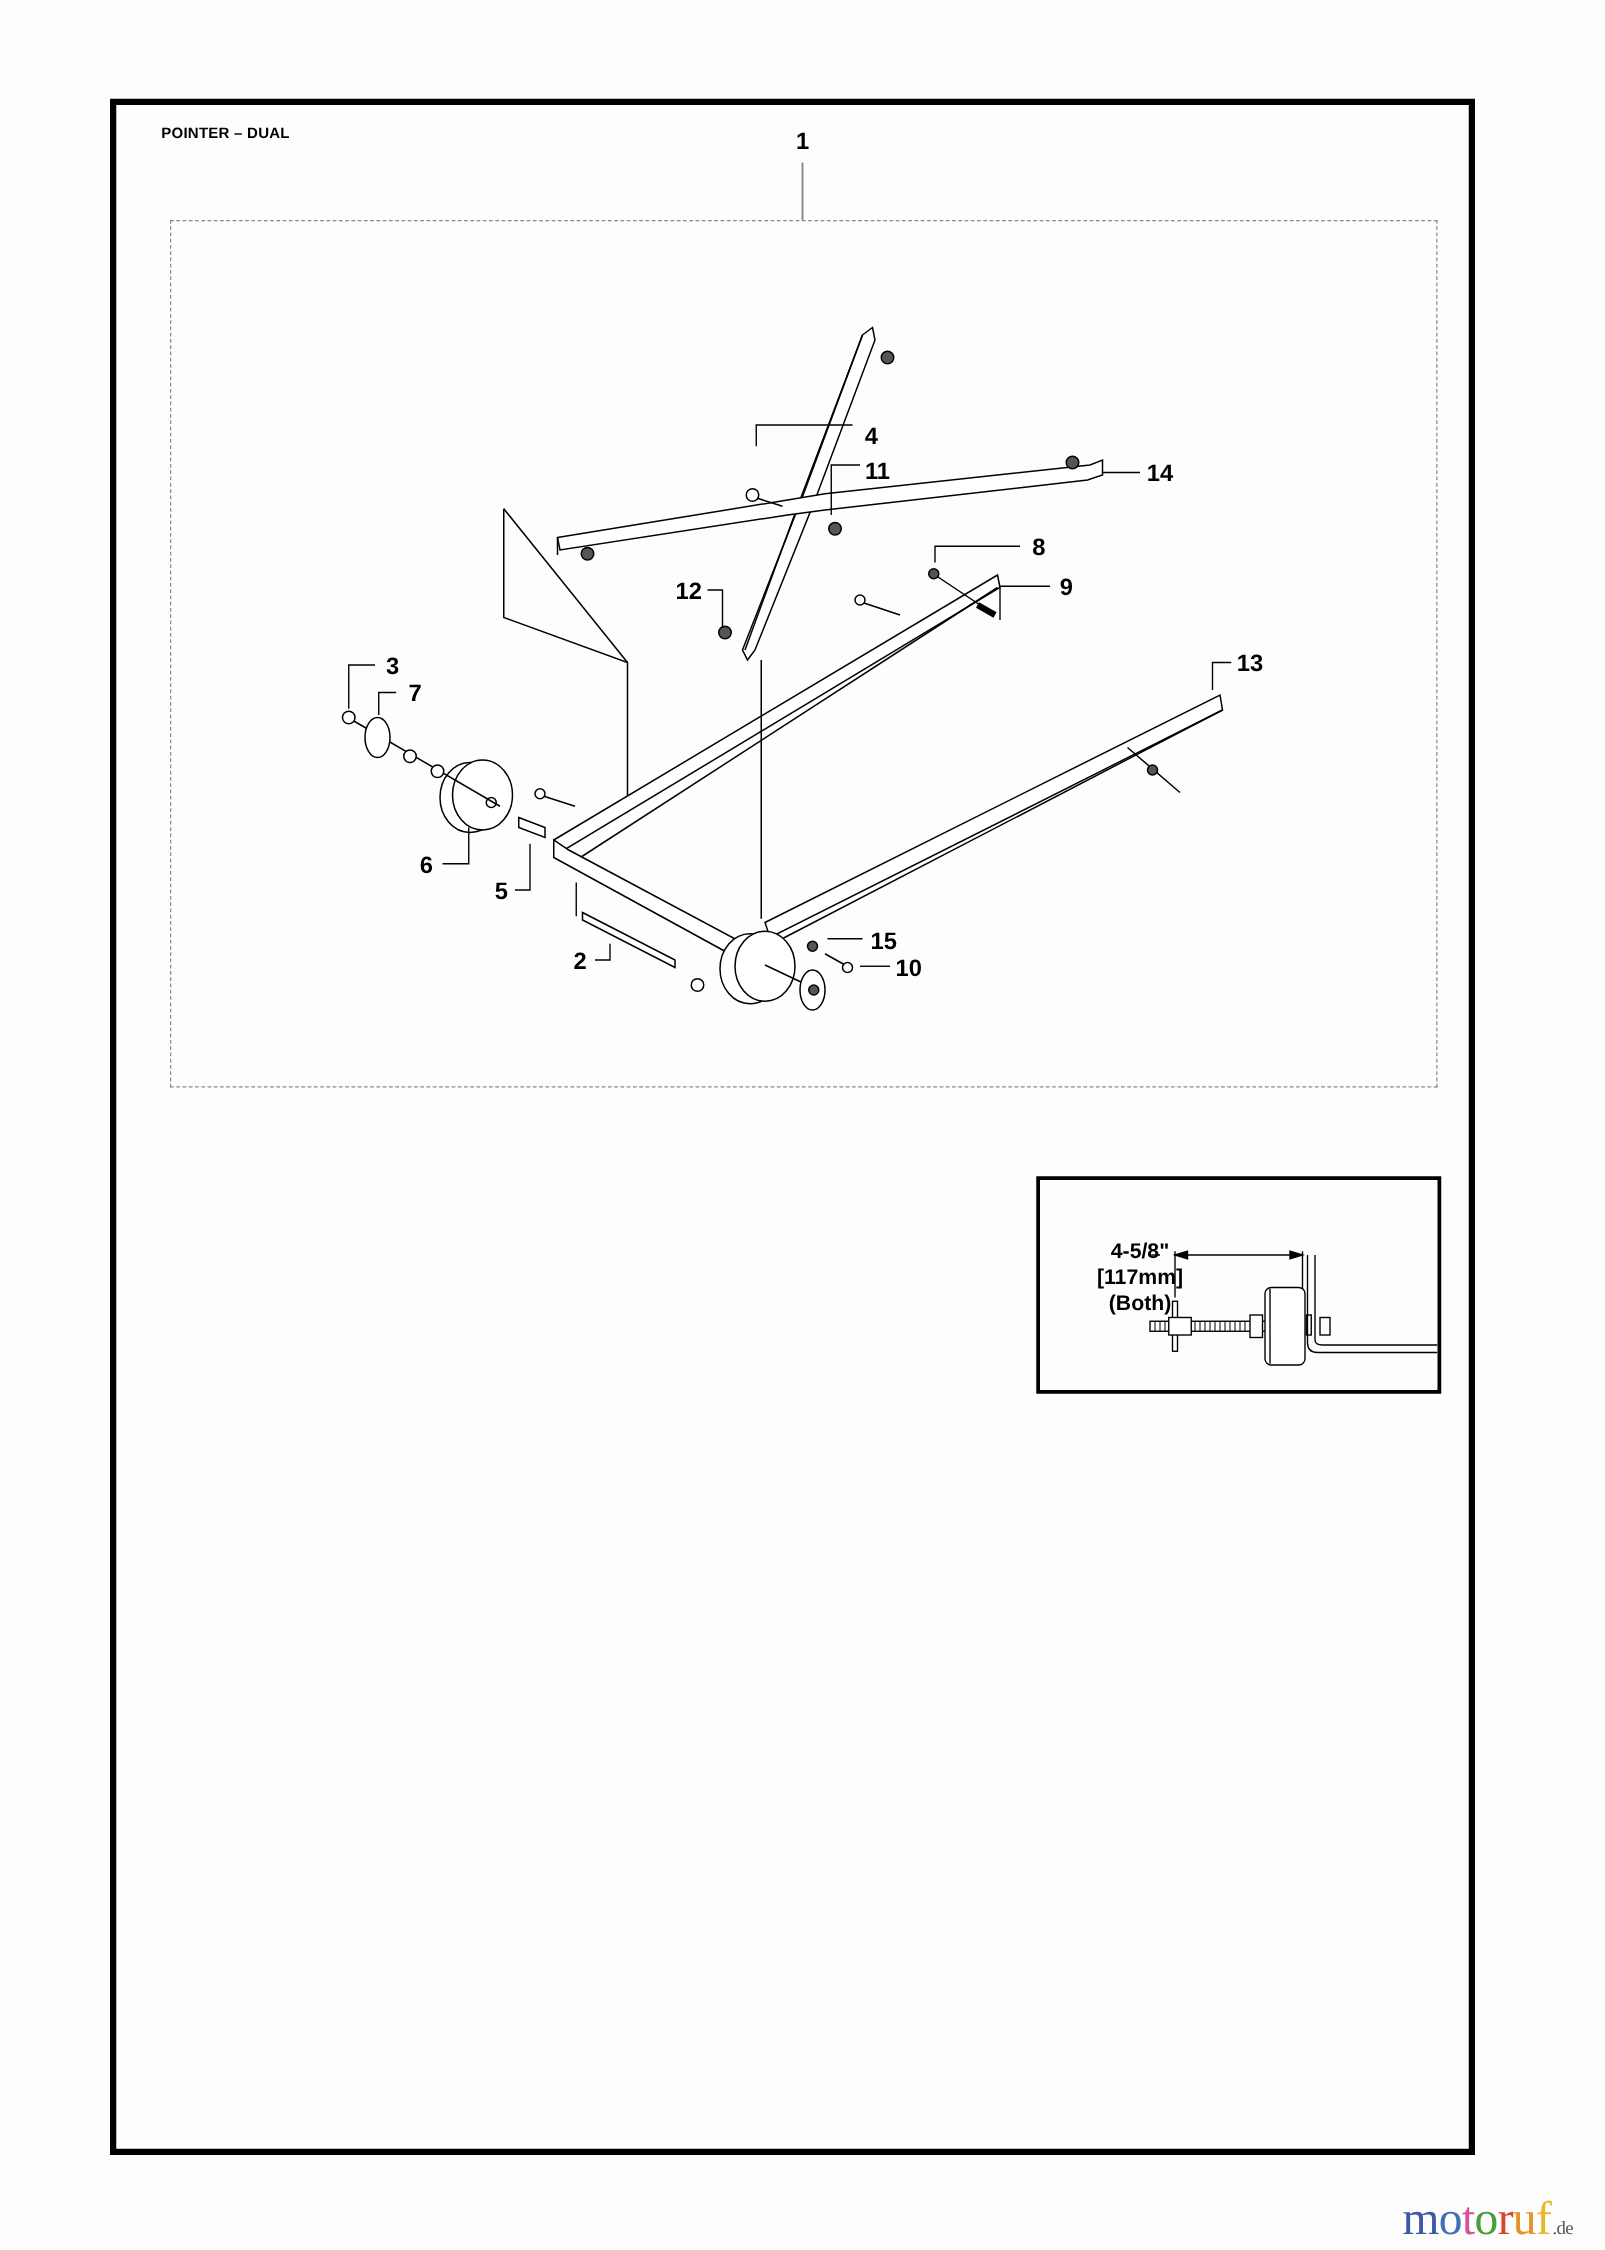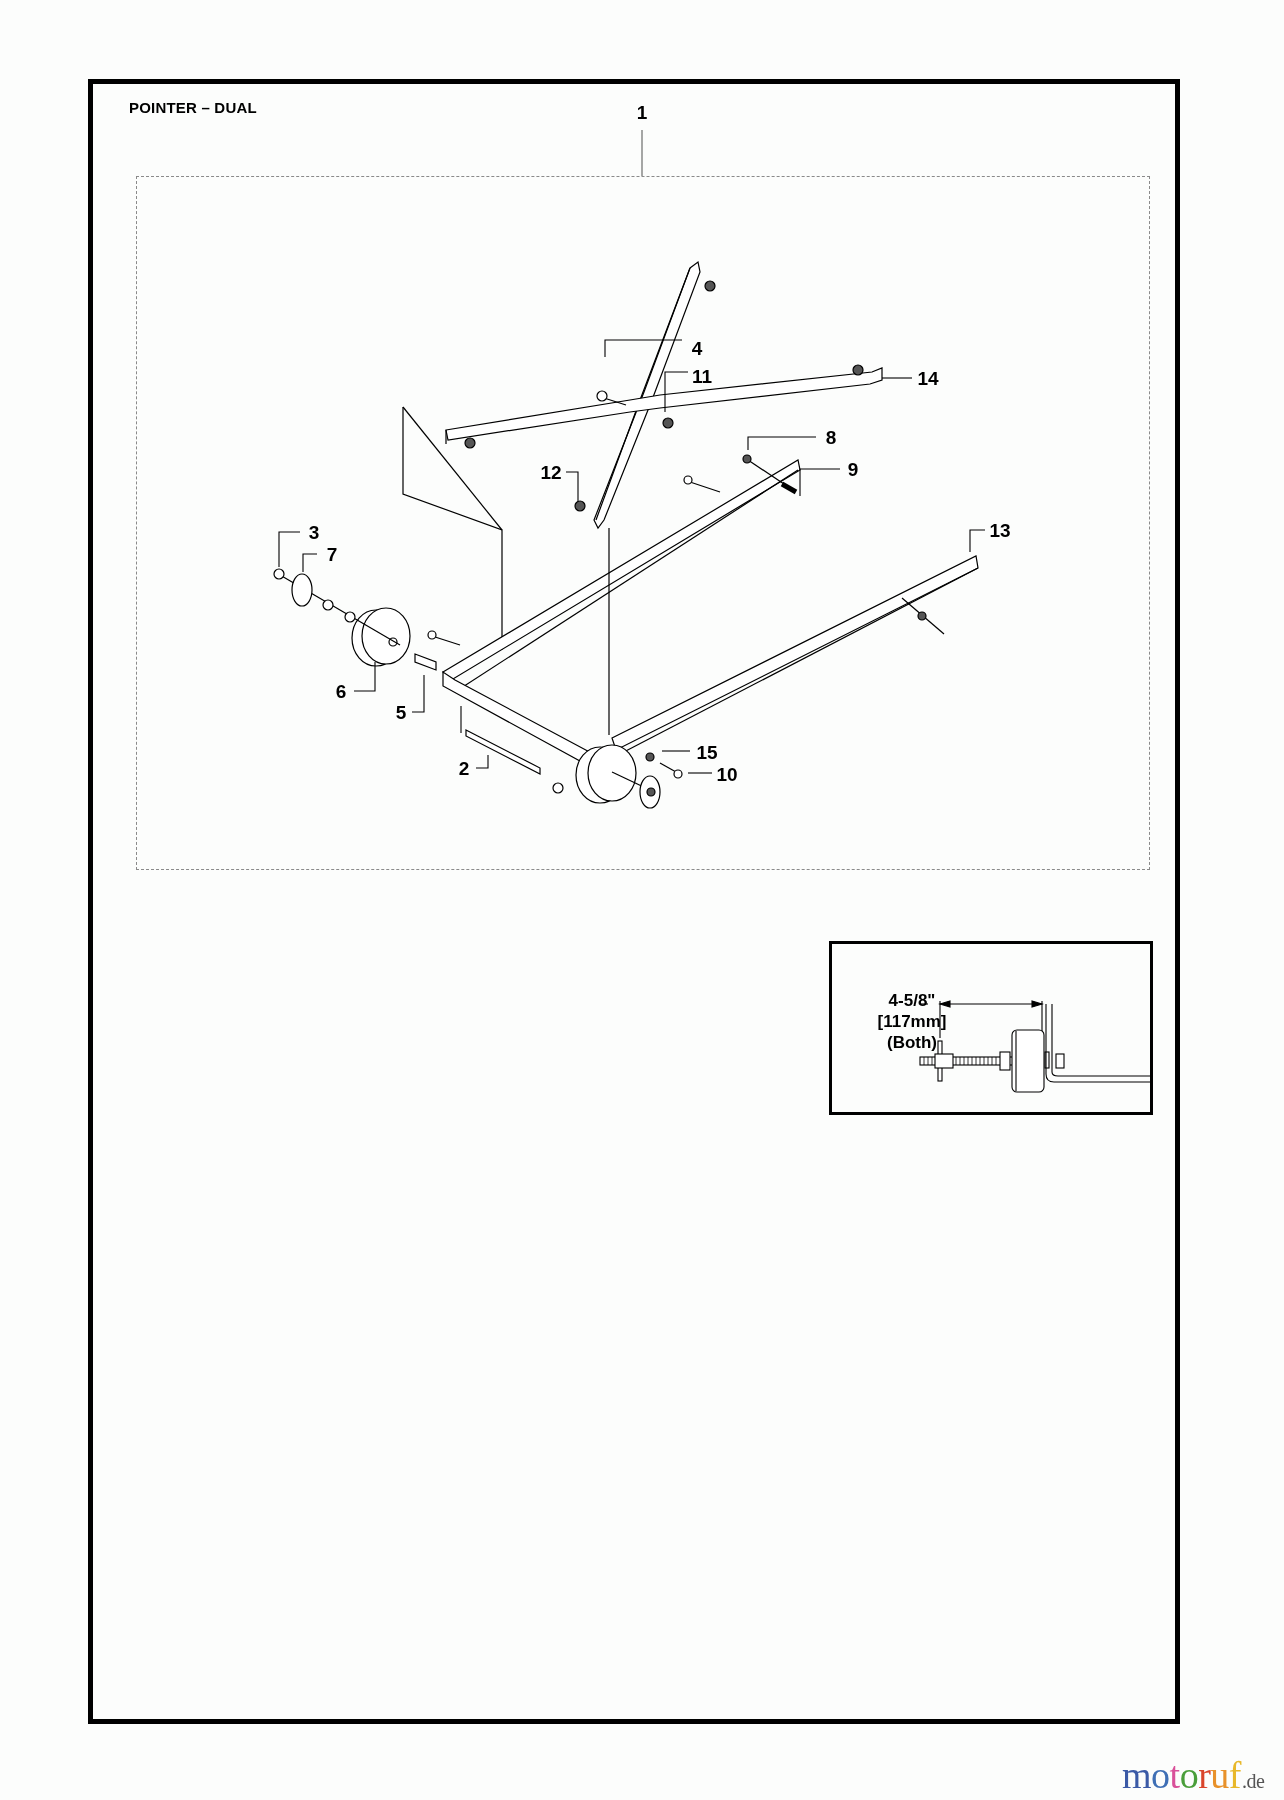--- a/index.html
+++ b/index.html
@@ -1,25 +1,25 @@
 <!DOCTYPE html>
 <html><head>
 <meta charset="utf-8">
 <style>
   html, body { margin:0; padding:0; background:#fcfdfc; }
   body { width:1284px; height:1800px; position:relative; overflow:hidden; font-family:"Liberation Sans", sans-serif; }
   .frame { position:absolute; left:88px; top:79px; width:1082px; height:1635px; border:5px solid #000; box-sizing:content-box; }
-  .title { position:absolute; left:129px; top:99px; font-size:15px; font-weight:bold; color:#000; letter-spacing:0.2px; }
+  .title { position:absolute; left:129px; top:99px; font-size:12px; font-weight:bold; color:#000; letter-spacing:0.2px; }
   .dashed { position:absolute; left:136px; top:176px; width:1012px; height:692px; border:1.5px dashed #8a8a8a; }
   svg.diag { position:absolute; left:0; top:0; }
   .callout { font-family:"Liberation Sans", sans-serif; font-weight:bold; font-size:19px; fill:#000; }
   .inset { position:absolute; left:829px; top:941px; width:318px; height:168px; border:3px solid #000; background:#fcfdfc; }
   .dim { position:absolute; left:852px; top:990px; width:120px; font-size:17px; font-weight:bold; line-height:21px; text-align:center; color:#000; }
   .logo { position:absolute; left:1122px; top:1755px; font-family:"Liberation Serif", serif; font-size:38px; line-height:40px; letter-spacing:-0.5px; }
-  .logo .de { font-size:20px; color:#555; margin-left:1px; }
+  .logo .de { font-size:15px; color:#555; margin-left:1px; }
 </style>
 </head>
 <body>
 
 <div class="frame"></div>
 <div class="title">POINTER – DUAL</div>
 <div class="dashed"></div>
 
 <svg class="diag" width="1284" height="1800" viewBox="0 0 1284 1800">
   <g stroke="#000" stroke-width="1.2" fill="none">

